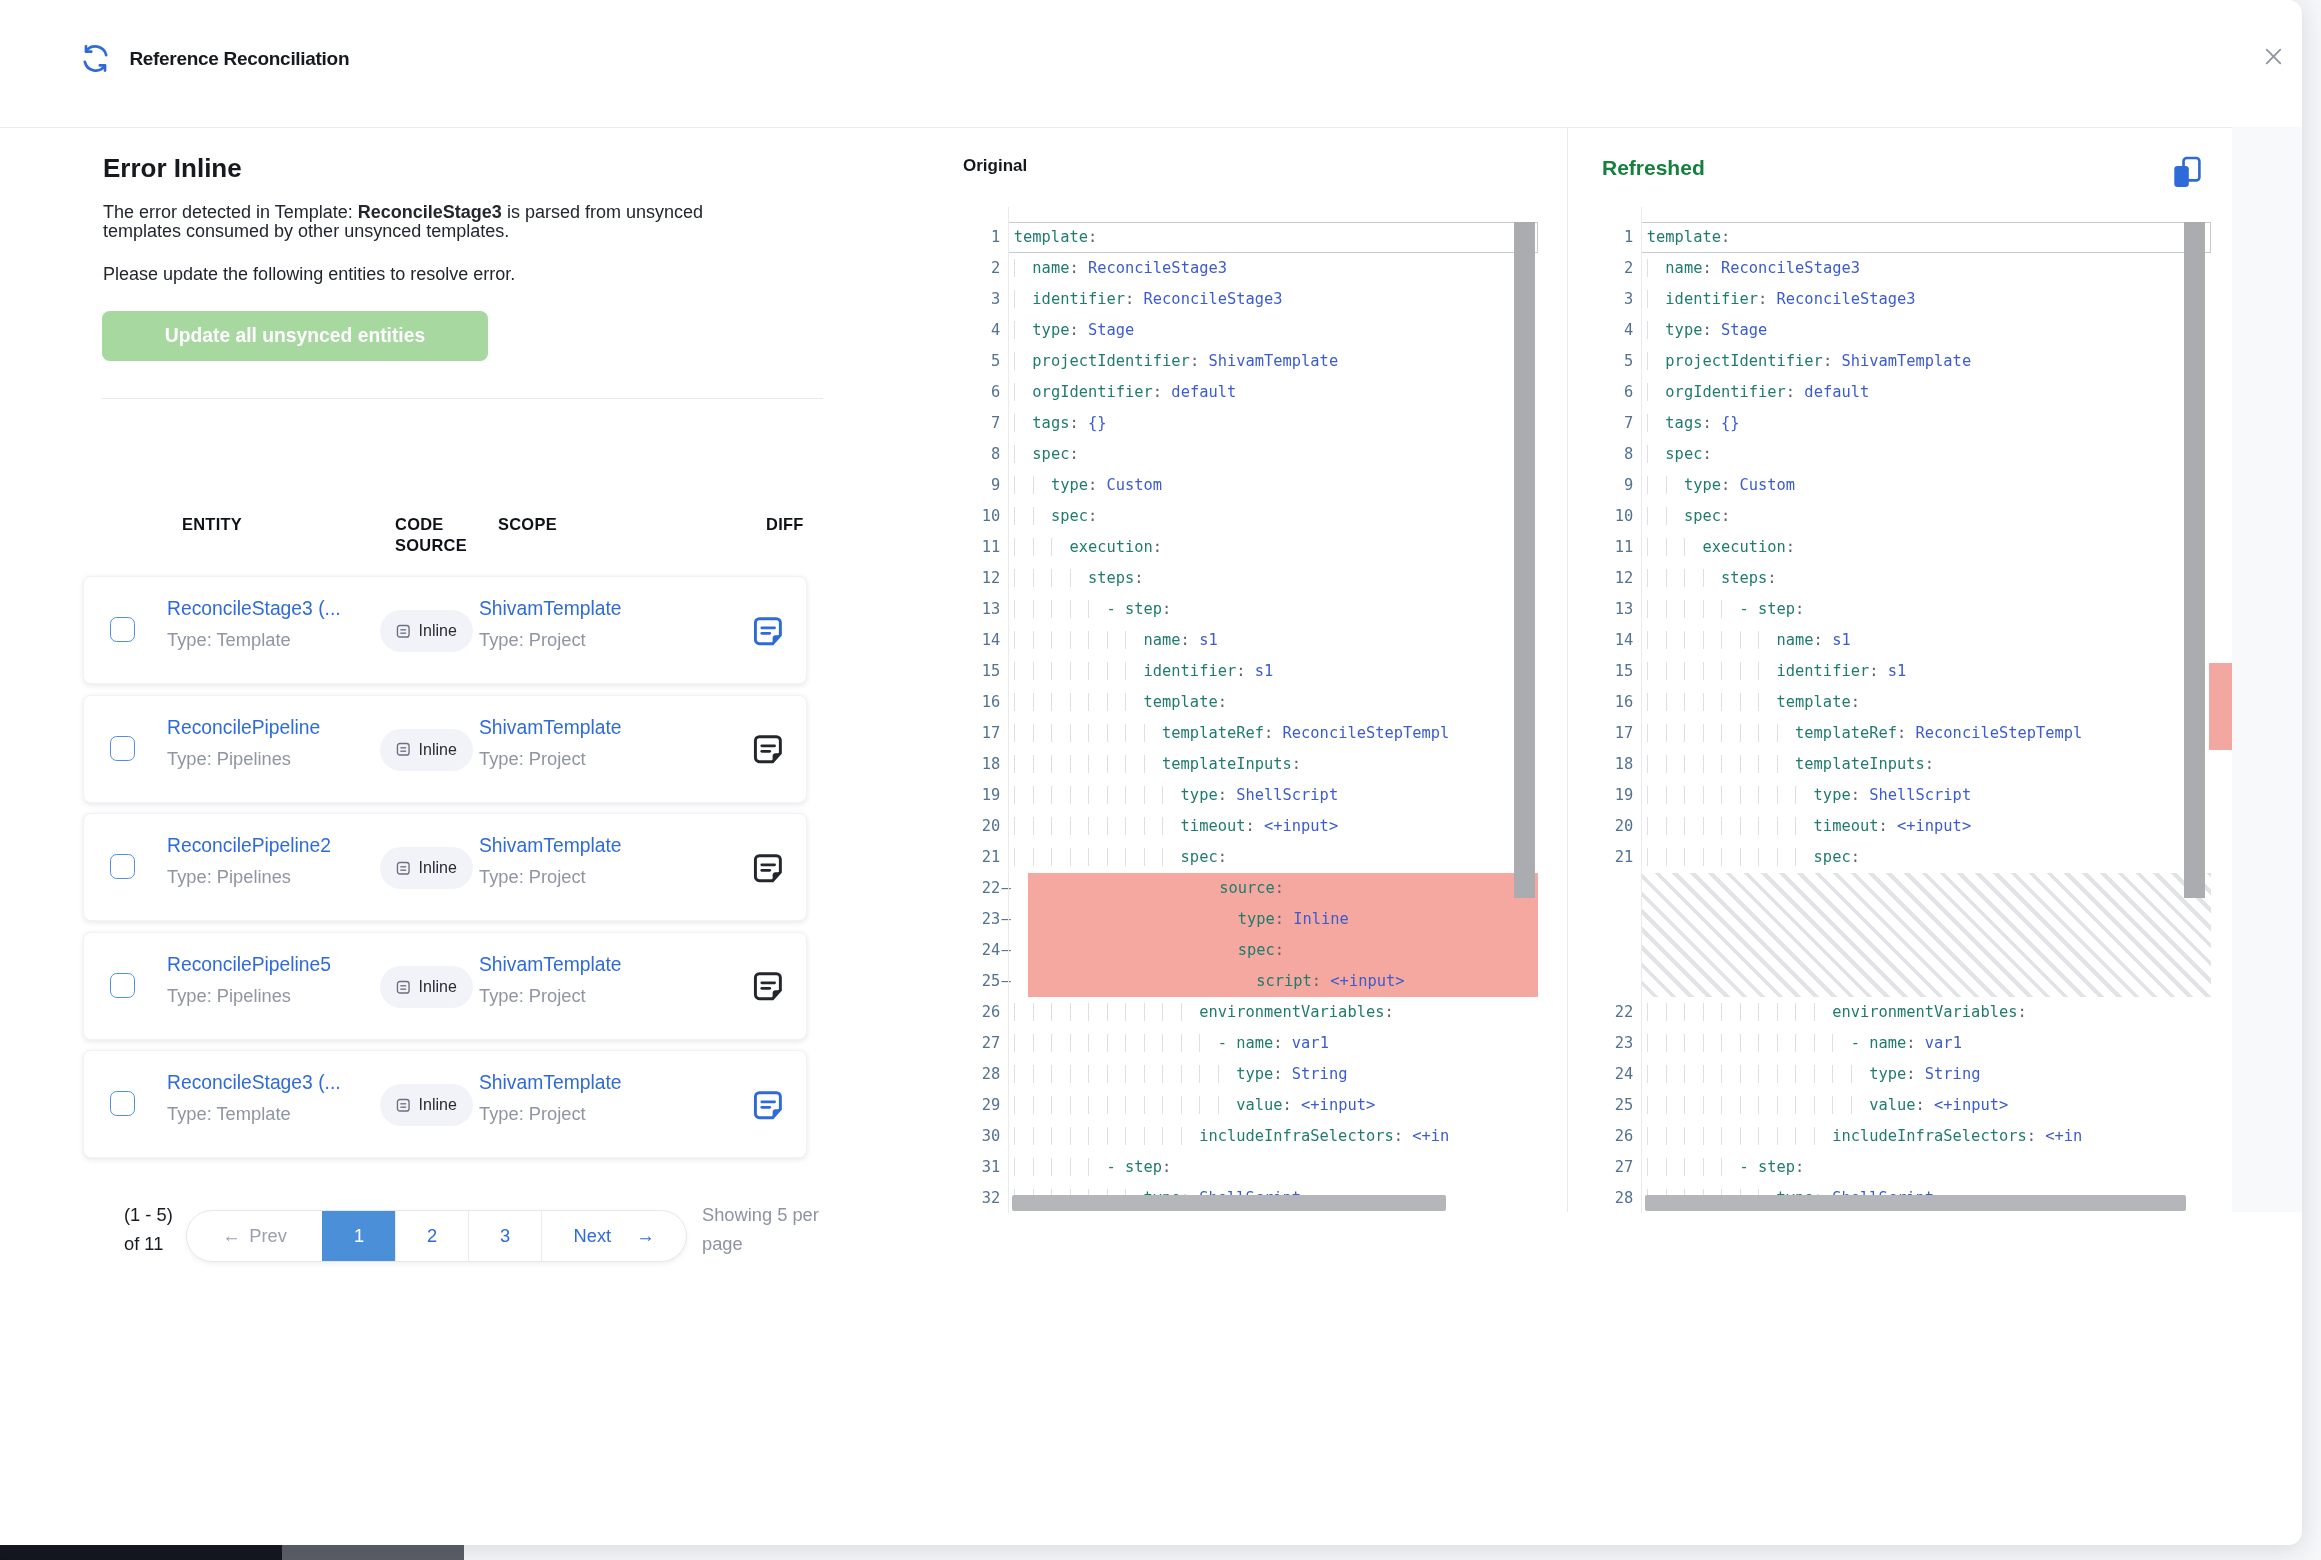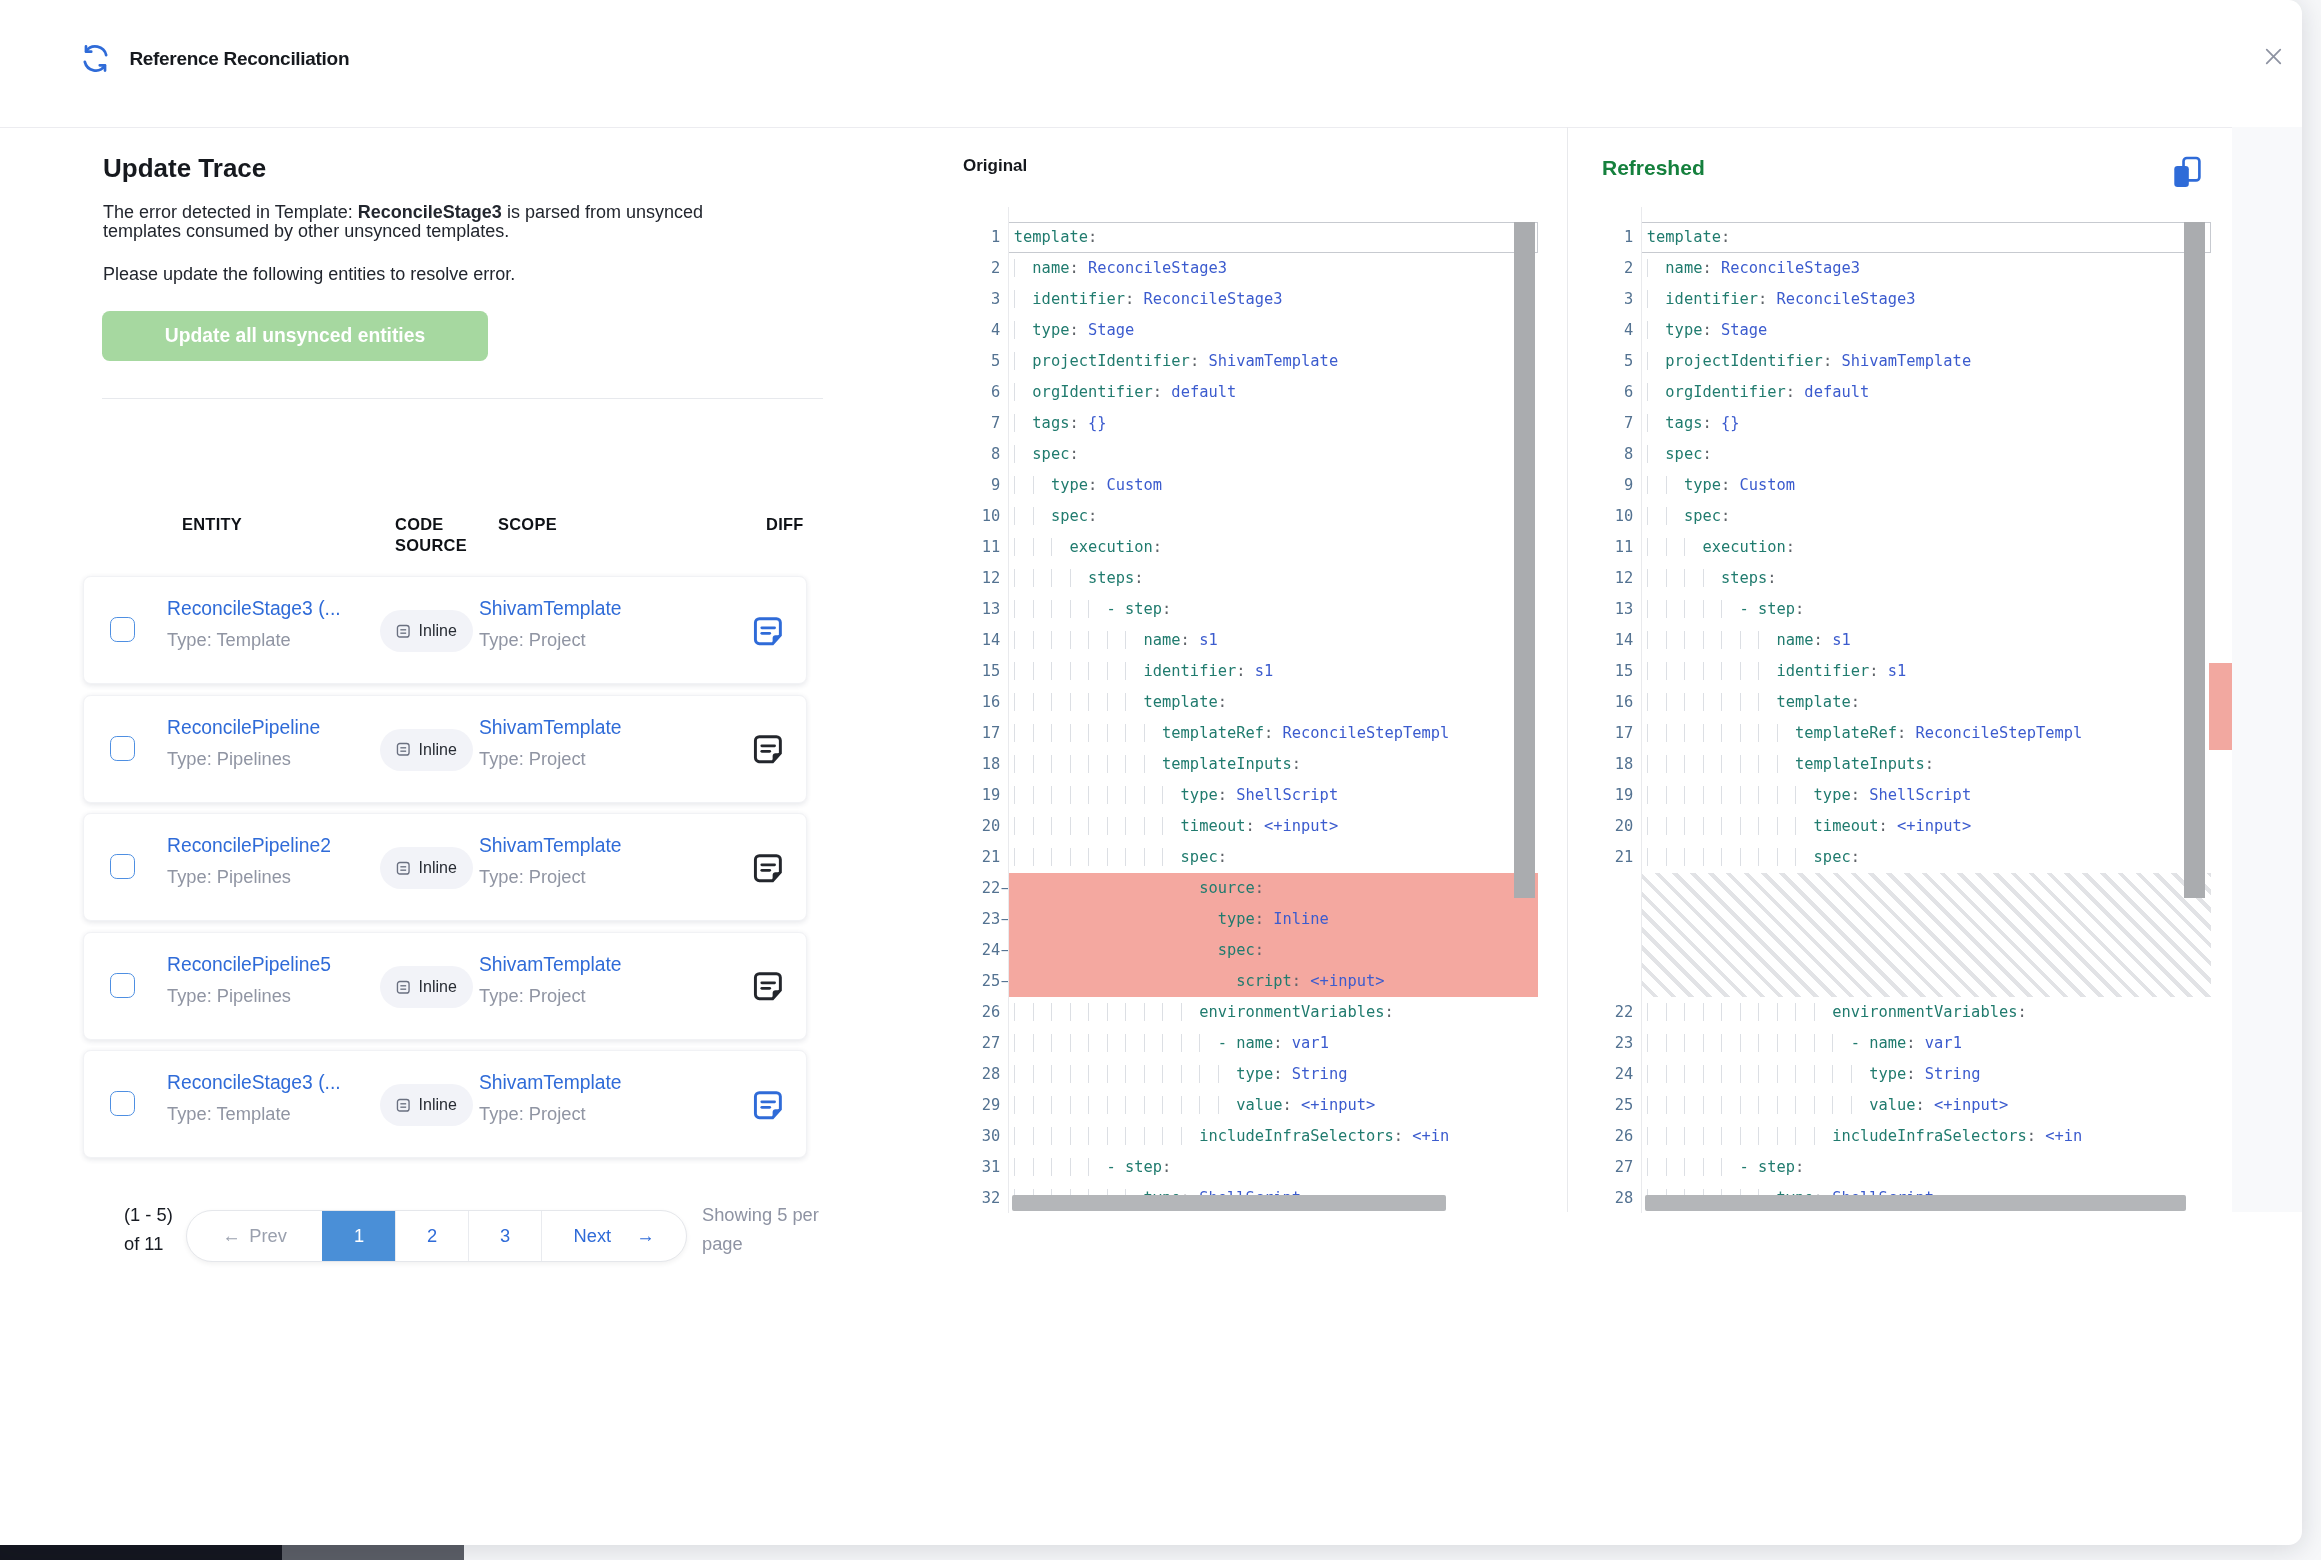--- a/index.html
+++ b/index.html
@@ -85,21 +85,21 @@
   #ruler-track{left:2232px;top:127px;width:70px;height:1085px;background:#f8f9fb;}
   .code-panel{overflow:hidden;}
   #panel-original{left:964px;top:207px;width:574px;height:1006px;}
   #panel-refreshed{left:1597px;top:207px;width:614px;height:1006px;}
   .lines{padding-top:15.4px;}
   .cl{display:flex;height:31px;line-height:31px;font-family:"DejaVu Sans Mono","Liberation Mono",monospace;font-size:15.4px;white-space:pre;}
   .ln{width:44px;flex:none;text-align:right;padding-right:7.7px;box-sizing:border-box;color:#537291;position:relative;}
   .ln .dmark{position:absolute;right:-2.9px;top:0;color:#537291;}
   .code{flex:1;overflow:hidden;padding-left:5.8px;position:relative;}
   .cl.cur .code{box-shadow:inset 0 0 0 1px #c7cad0;}
-  .cl.del .code{background:#f4a8a0;}
+  .cl.del .code{background:#f4a8a0;margin-left:20px;}
   .k{color:#207b6e;}
   .p{color:#5f6368;}
   .v{color:#3b5bce;}
   .ind{background:repeating-linear-gradient(to right,#dcdfe4 0 1px,transparent 1px 2ch);}
   .cl.del .ind{background:none;}
   .gutter-sep{width:1px;background:#e9eaed;top:207px;height:1006px;}
   #orig-gsep{left:1008px;}
   #ref-gsep{left:1641px;}
   #ref-hatch{
     margin-left:44px;height:124px;
@@ -134,21 +134,21 @@
     <span id="dlg-title">Reference Reconciliation</span>
   </div>
   <button class="abs" id="close-btn">
     <svg width="29" height="29" viewBox="0 0 30 30" stroke="#8e93a2" stroke-width="1.8" stroke-linecap="round">
       <line x1="8" y1="8" x2="22" y2="22"></line>
         <line x1="22" y1="8" x2="8" y2="22"></line>
     </svg>
   </button>
   <div class="abs" id="header-divider"></div>
 
-  <div class="abs" id="error-heading">Update Trace</div>
+  <div class="abs" id="error-heading">Error Inline</div>
   <div class="abs" id="desc1"><span>The error detected in Template: </span><b>ReconcileStage3</b><span> is parsed from unsynced templates consumed by other unsynced templates.</span></div>
   <div class="abs" id="desc2">Please update the following entities to resolve error.</div>
   <button class="abs" id="update-btn">Update all unsynced entities</button>
   <div class="abs" id="left-divider"></div>
 
 
   <div class="abs th" id="th-entity">ENTITY</div>
   <div class="abs th" id="th-code">CODE SOURCE</div>
   <div class="abs th" id="th-scope">SCOPE</div>
   <div class="abs th" id="th-diff">DIFF</div>

